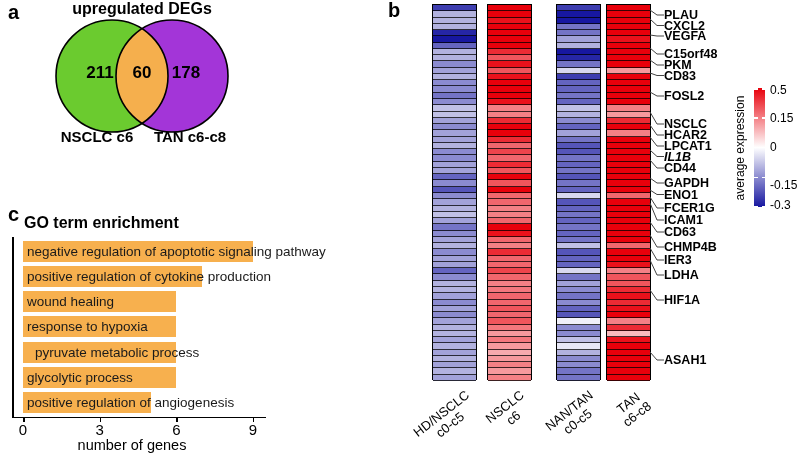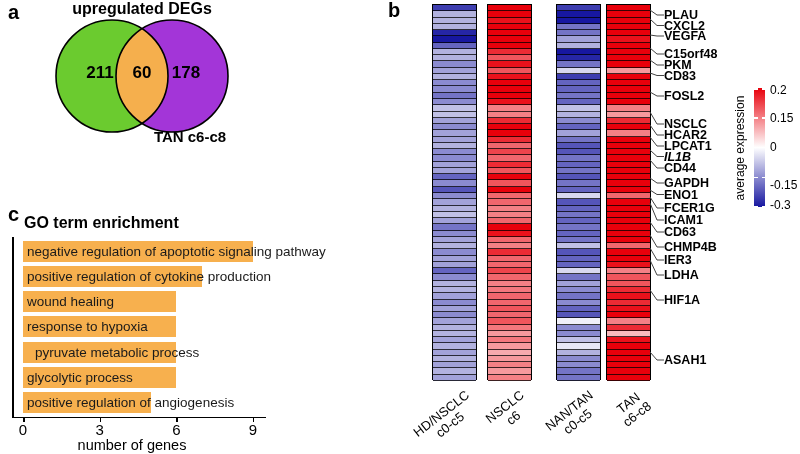--- a/index.html
+++ b/index.html
@@ -42,20 +42,21 @@
     <circle id="venn-left" cx="62" cy="60" r="56" fill="#6BCB2F"></circle>
     <circle id="venn-right" cx="122" cy="60" r="56" fill="#A335D8"></circle>
     <circle id="venn-overlap" cx="122" cy="60" r="56" clip-path="url(#clipLeft)" fill="#F5AF4D"></circle>
     <circle id="venn-left-outline" cx="62" cy="60" r="56" fill="none" stroke-width="1.6" stroke="#000000"></circle>
     <circle id="venn-right-outline" cx="122" cy="60" r="56" fill="none" stroke-width="1.6" stroke="#000000"></circle>
   </svg>
 
   <div class="abs venn-num" style="left:80px;top:63px;">211</div>
   <div class="abs venn-num" style="left:122px;top:63px;">60</div>
   <div class="abs venn-num" style="left:166px;top:63px;">178</div>
+  <div class="abs venn-label" style="left:52px;top:128px;">NSCLC c6</div>
   <div class="abs venn-label" style="left:145px;top:128px;">TAN c6-c8</div>
 
   <div class="abs panel-letter" style="left:8px;top:204px;">c</div>
   <div class="abs panel-title" style="left:24px;top:214px;">GO term enrichment</div>
   <div class="axis-line" style="left:12px;top:237px;width:1.5px;height:180px;"></div>
   <div class="axis-line" style="left:12px;top:416.5px;width:254px;height:1.5px;"></div>
   <div id="go-bars">
       <div class="go-bar" style="left: 23px; top: 241px; width: 229.95px; background: rgb(247, 176, 78);"></div>
       <div class="go-bar-label" style="left: 27px; top: 241px;">negative regulation of apoptotic signaling pathway</div>
       <div class="go-bar" style="left: 23px; top: 266.15px; width: 178.85px; background: rgb(247, 176, 78);"></div>
@@ -407,19 +408,19 @@
       <div style="position: absolute; left: 7.5px; top: 0px; width: 3.5px; height: 1.5px; background: rgb(255, 255, 255);"></div>
       <div style="position: absolute; left: 0px; top: 29px; width: 3.5px; height: 1.5px; background: rgb(255, 255, 255);"></div>
       <div style="position: absolute; left: 7.5px; top: 29px; width: 3.5px; height: 1.5px; background: rgb(255, 255, 255);"></div>
       <div style="position: absolute; left: 0px; top: 58.75px; width: 3.5px; height: 1.5px; background: rgb(255, 255, 255);"></div>
       <div style="position: absolute; left: 7.5px; top: 58.75px; width: 3.5px; height: 1.5px; background: rgb(255, 255, 255);"></div>
       <div style="position: absolute; left: 0px; top: 88.5px; width: 3.5px; height: 1.5px; background: rgb(255, 255, 255);"></div>
       <div style="position: absolute; left: 7.5px; top: 88.5px; width: 3.5px; height: 1.5px; background: rgb(255, 255, 255);"></div>
       <div style="position: absolute; left: 0px; top: 117.5px; width: 3.5px; height: 1.5px; background: rgb(255, 255, 255);"></div>
       <div style="position: absolute; left: 7.5px; top: 117.5px; width: 3.5px; height: 1.5px; background: rgb(255, 255, 255);"></div>
     </div>
-  <div class="cbar-tick" style="left:770px;top:84px;">0.2</div>
+  <div class="cbar-tick" style="left:770px;top:84px;">0.5</div>
   <div class="cbar-tick" style="left:770px;top:112px;">0.15</div>
   <div class="cbar-tick" style="left:770px;top:141px;">0</div>
   <div class="cbar-tick" style="left:770px;top:179px;">-0.15</div>
   <div class="cbar-tick" style="left:770px;top:199px;">-0.3</div>
   <div class="cbar-title" style="left:680px;top:141px;">average expression</div>
 </div>
 
 </body></html>

